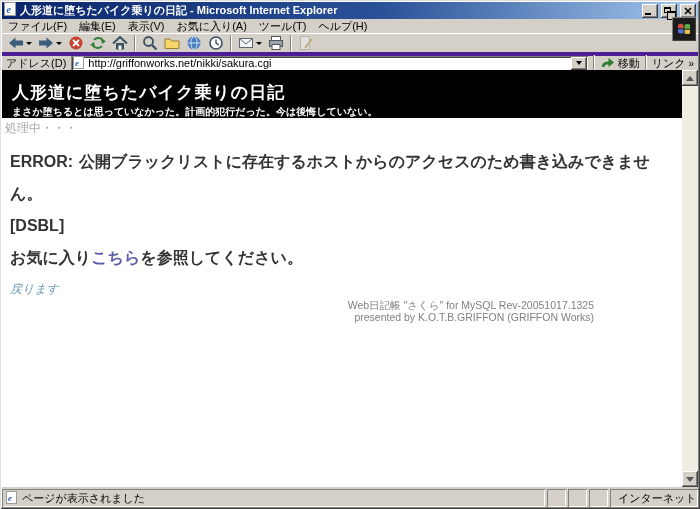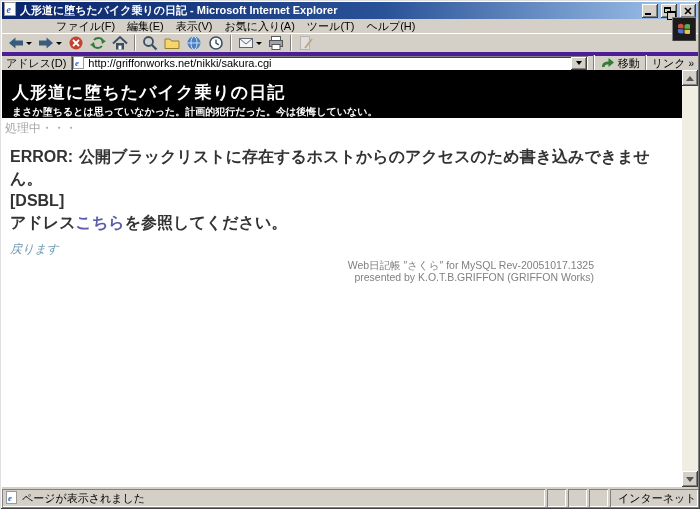--- a/index.html
+++ b/index.html
@@ -26,21 +26,21 @@
     box-shadow: inset -1px -1px 0 #404040, inset 1px 1px 0 #fff, inset -2px -2px 0 #808080;
     display:flex; align-items:center; justify-content:center;
   }
   .winbtn .min-glyph{ position:absolute; left:3px; bottom:3px; width:6px; height:2px; background:#000; }
   .winbtn .restore-glyph{ position:absolute; left:3px; top:3px; width:7px; height:6px; border:1px solid #000; border-top-width:2px; background:#d4d0c8; }
   .winbtn .restore-glyph:after{ content:""; position:absolute; left:2px; top:2px; width:7px; height:6px; border:1px solid #000; border-top-width:2px; background:#d4d0c8; }
   .winbtn svg{ display:block; }
   
   .menubar{
     position:absolute; left:2px; top:19px; right:2px; height:14px;
-    display:flex; align-items:center; font-size:11px; color:#000;margin-left:48px;
+    display:flex; align-items:center; font-size:11px; color:#000;
   }
   .menu-item{ padding:0 6px; height:14px; line-height:14px; }
   .throbber{
     position:absolute; right:4px; top:17px; width:24px; height:24px; z-index:6;
     background:#1c1c1c; display:flex; align-items:center; justify-content:center;
     box-shadow: inset 1px 1px 0 #808080, inset -1px -1px 0 #404040;
   }
   
   .toolbar{
     position:absolute; left:2px; top:33px; right:2px; height:19px;
@@ -75,21 +75,21 @@
   .chevrons{ font-size:10px; }
   
   .content{
     position:absolute; left:2px; top:70px; right:18px; bottom:22px;
     background:#ffffff; overflow:hidden; font-family:"Liberation Sans",sans-serif;
   }
   .banner{ background:#000; height:48px; color:#fff; padding:13px 0 0 10px; }
   .banner-title{ font-size:17px; font-weight:bold; letter-spacing:1px; line-height:19px; }
   .banner-sub{ font-size:10px; font-weight:bold; margin-top:3px; letter-spacing:0; }
   .processing{ margin:2px 0 0 3px; font-size:12px; color:#a8a8a8; }
-  .error-block{ margin:9px 0 0 8px; font-size:16px; font-weight:bold; color:#333; line-height:22px; }
+  .error-block{ margin:9px 0 0 8px; font-size:16px; font-weight:bold; color:#333; line-height:32px; }
   .error-prefix{ margin-right:6px; }
   .detail-link{ color:#5c5cac; text-decoration:none; cursor:pointer; }
   .back-link{ display:inline-block; margin:7px 0 0 8px; font-size:12px; color:#6b9ab0; text-decoration:none; cursor:pointer;font-style:italic; }
   .site-footer{ margin-top:1px; text-align:right; padding-right:88px; font-size:10.5px; color:#808080; line-height:12px; }
   
   .scrollbar{
     position:absolute; top:70px; right:2px; width:16px; height:417px;
     background:#f0eee3; display:flex; flex-direction:column; justify-content:space-between;
   }
   .sb-btn{
@@ -270,21 +270,21 @@
 
   <div class="content">
     <div class="banner">
       <div class="banner-title">人形道に堕ちたバイク乗りの日記</div>
       <div class="banner-sub">まさか堕ちるとは思っていなかった。計画的犯行だった。今は後悔していない。</div>
     </div>
     <div class="processing">処理中・・・</div>
     <div class="error-block">
       <div><span class="error-prefix">ERROR:</span><span>公開ブラックリストに存在するホストからのアクセスのため書き込みできません。</span></div>
       <div>[DSBL]</div>
-      <div><span>アドレス</span><a class="detail-link">こちら</a><span>を参照してください。</span></div>
+      <div><span>お気に入り</span><a class="detail-link">こちら</a><span>を参照してください。</span></div>
     </div>
     <a class="back-link">戻ります</a>
     <div class="site-footer">
       <div>Web日記帳 ″さくら″ for MySQL Rev-20051017.1325</div>
       <div>presented by K.O.T.B.GRIFFON (GRIFFON Works)</div>
     </div>
   </div>
 
   <div class="scrollbar">
     <div class="sb-btn">

